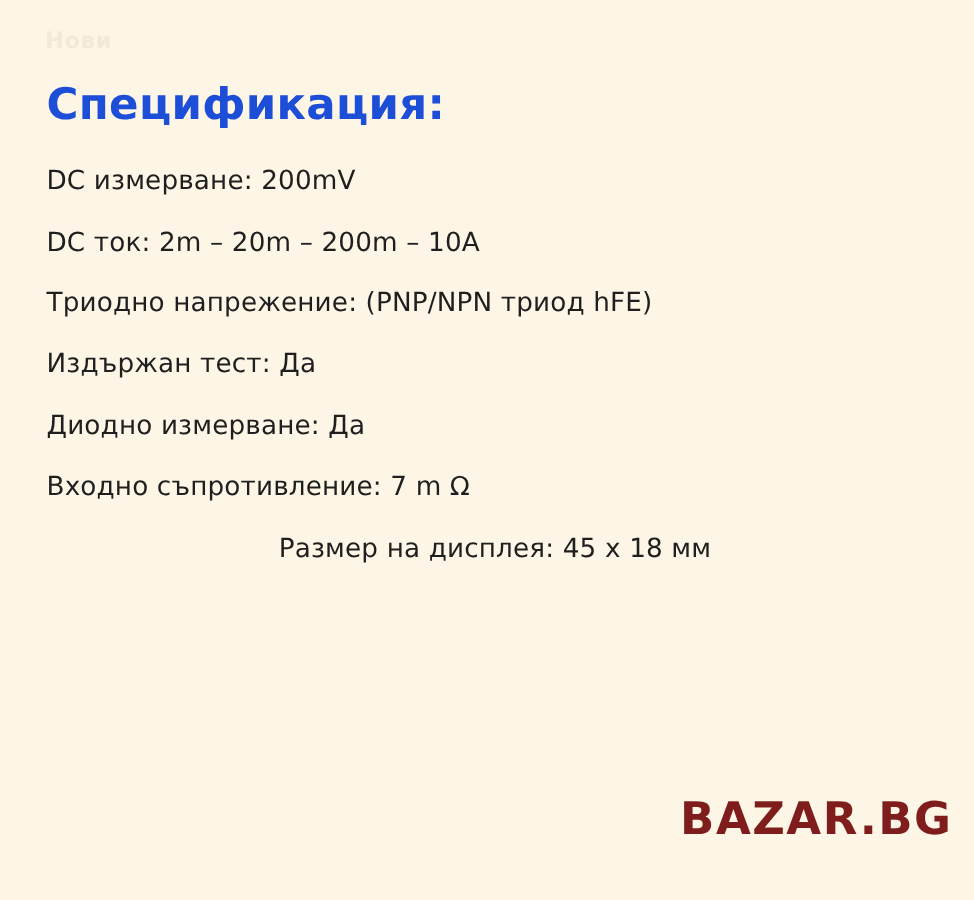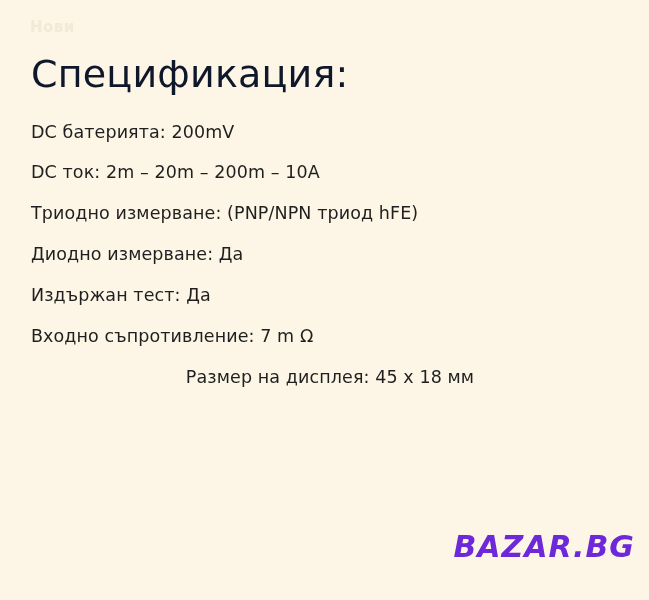--- a/index.html
+++ b/index.html
@@ -30,36 +30,35 @@
     letter-spacing: 0.5px;
     user-select: none;
   }
   .watermark-bottom {
     position: absolute;
     right: 14px;
     bottom: 36px;
     font-family: "DejaVu Sans", sans-serif;
     font-size: 30px;
     font-weight: bold;
-    color: #6d28d9;
+    color: #7f1d1d;
     letter-spacing: 1px;
     user-select: none;
-    font-style: italic;
   }
   .content {
     position: absolute;
     left: 31px;
     top: 52px;
     right: 20px;
   }
   h1.spec-title {
     margin: 0 0 20px 0;
-    font-size: 38px;
-    font-weight: normal;
-    color: #0f172a;
+    font-size: 29px;
+    font-weight: bold;
+    color: #1d4ed8;
     letter-spacing: 0.2px;
     line-height: 1.2;
   }
   .spec-list {
     margin: 0;
     padding: 0;
     list-style: none;
   }
   .spec-item {
     font-size: 17.5px;
@@ -78,25 +77,25 @@
 <body>
 
 <div class="page">
 
   <div class="watermark-top">Нови</div>
 
   <div class="content">
     <h1 class="spec-title">Спецификация:</h1>
 
     <ul class="spec-list">
-      <li class="spec-item">DC батерията: 200mV</li>
+      <li class="spec-item">DC измерване: 200mV</li>
       <li class="spec-item">DC ток: 2m – 20m – 200m – 10A</li>
-      <li class="spec-item">Триодно измерване: (PNP/NPN триод hFE)</li>
+      <li class="spec-item">Триодно напрежение: (PNP/NPN триод hFE)</li>
+      <li class="spec-item">Издържан тест: Да</li>
       <li class="spec-item">Диодно измерване: Да</li>
-      <li class="spec-item">Издържан тест: Да</li>
       <li class="spec-item">Входно съпротивление: 7 m Ω</li>
       <li class="spec-item">Размер на дисплея: 45 x 18 мм</li>
     </ul>
   </div>
 
   <div class="watermark-bottom">BAZAR.BG</div>
 
 </div>
 
 </body></html>

